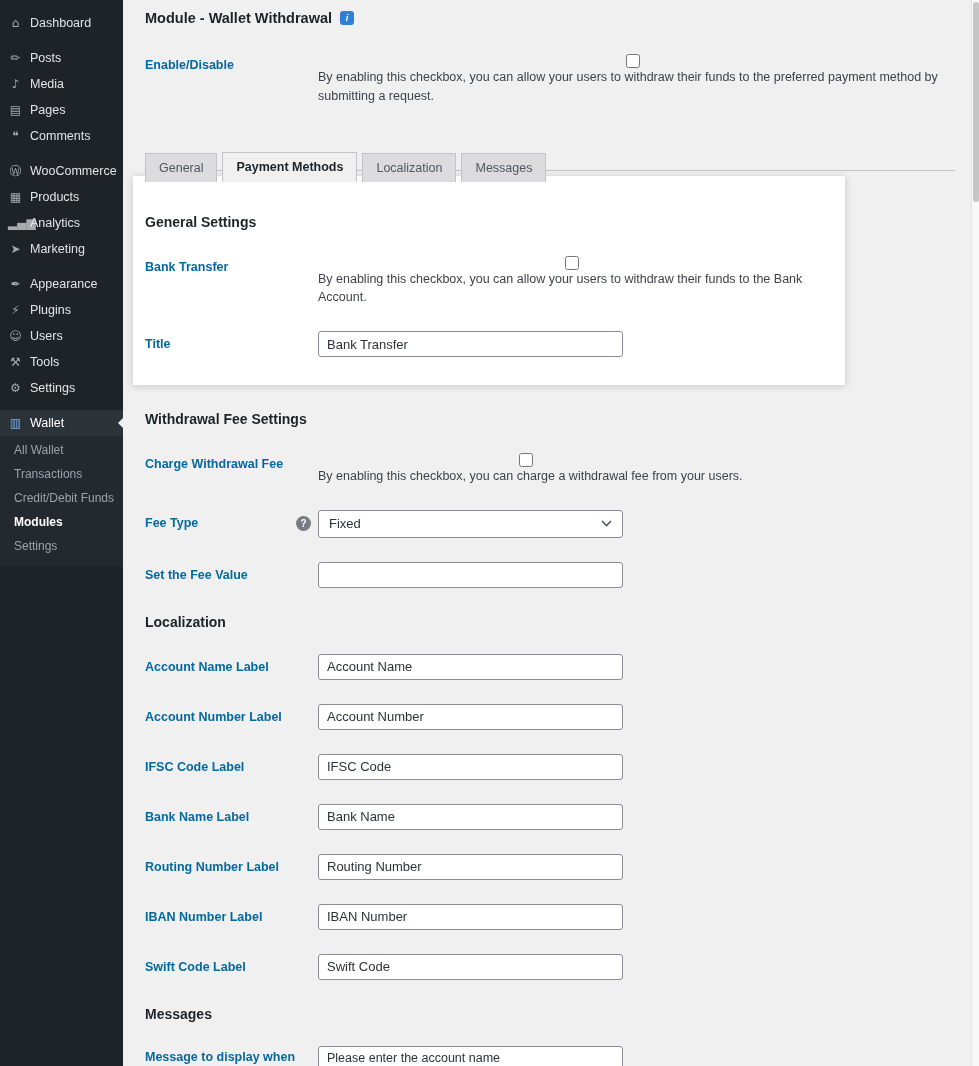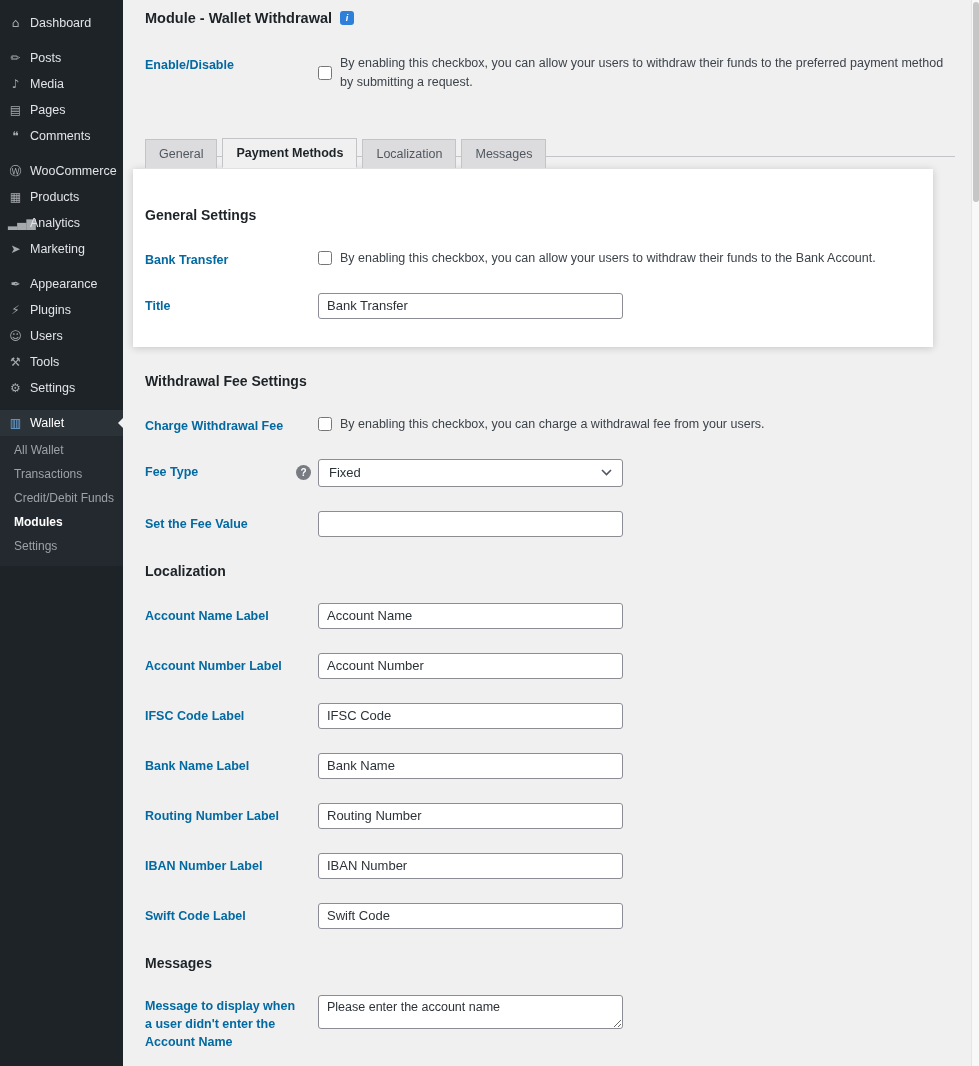--- a/index.html
+++ b/index.html
@@ -79,21 +79,21 @@
     cursor:pointer;
   }
 
   .form-row { display:flex; align-items:flex-start; margin-bottom:24px; }
   .form-label {
     width:173px; flex:none;
     font-weight:700; color:#0369a1; font-size:12.5px;
     line-height:1.45; padding-top:4px;
   }
   .form-field { display:flex; align-items:center; }
-  .checkbox-field { padding-top:2px; }
+  .checkbox-field { padding-top:2px;flex-direction:column; }
   input[type="checkbox"] {
     width:14px; height:14px; margin:0 8px 0 0;
     accent-color:#2271b1;
     border:1px solid #8c8d94; background:#fff;
     flex:none;
   }
   .desc { color:#3c434a; font-size:12.5px; line-height:1.5; }
 
   
   .tabs {
@@ -108,22 +108,22 @@
     color:#50575e; font-size:12.5px; cursor:pointer;
     position:relative; top:12px;
   }
   .tab.active {
     background:#f0f0f1; color:#1d2327; font-weight:700;
     border-bottom:1px solid #f0f0f1;
   }
 
   
   .highlight-box {
-    width:800px;
-    margin: 12px 0 10px -12px;
+    width:712px;
+    margin: 5px 0 10px -12px;
     padding: 12px 12px 4px 12px;
     background:#ffffff;
     box-shadow: 0 1px 8px rgba(0,0,0,.18);
   }
   .highlight-box h2 { margin-top:0; }
 
   h2.section-heading {
     font-size:14px; font-weight:700; color:#1d2327;
     margin: 26px 0 24px;
   }

